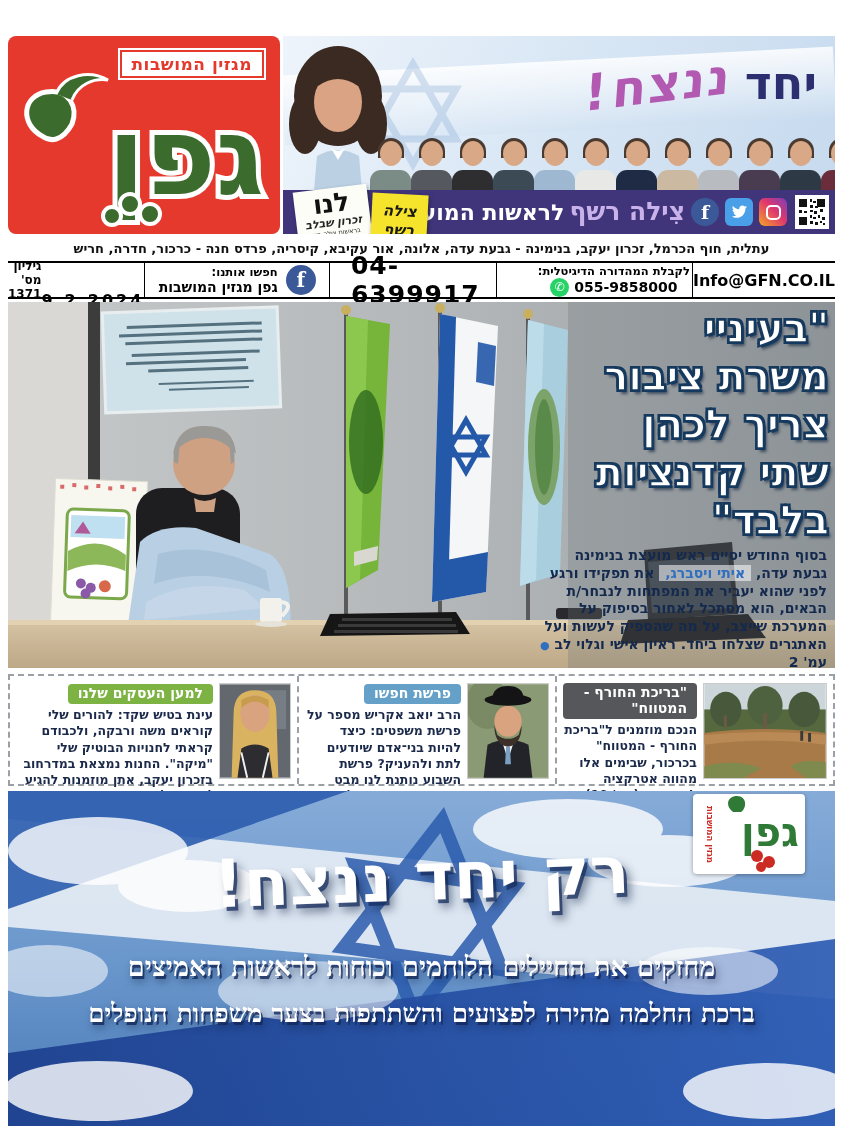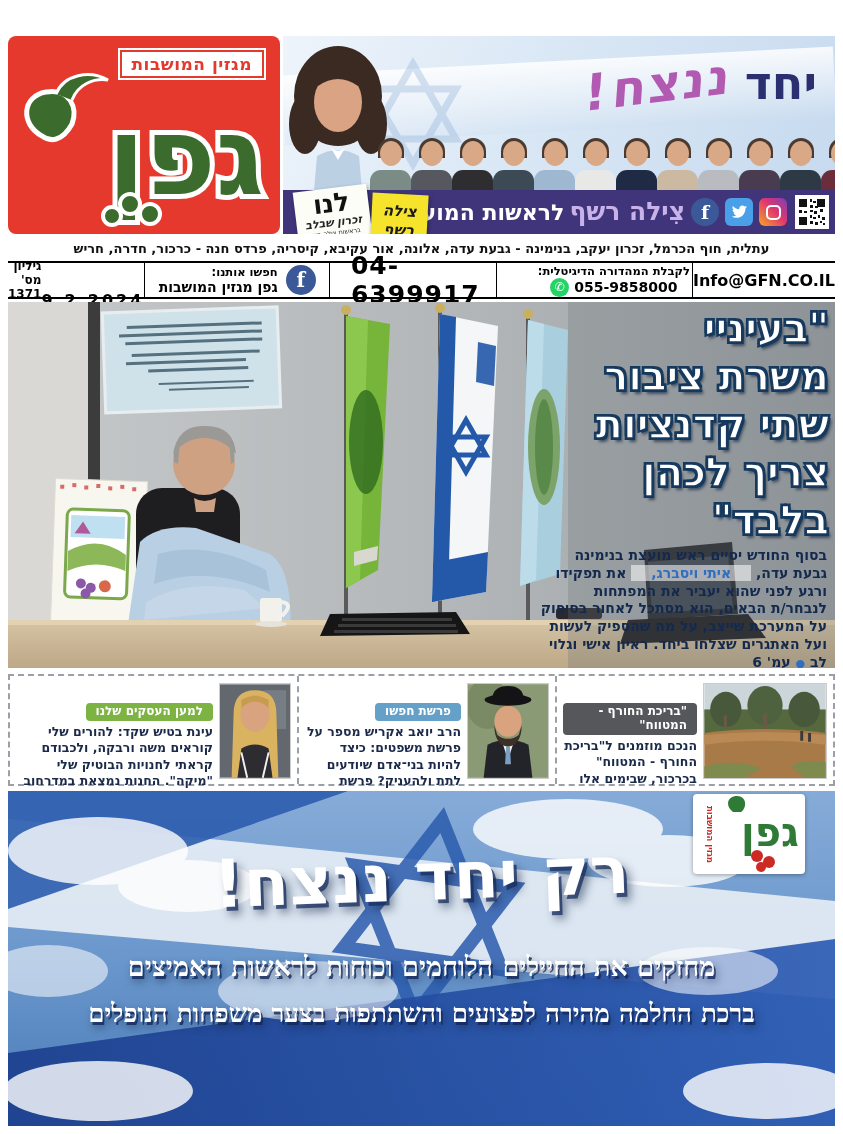--- a/index.html
+++ b/index.html
@@ -81,32 +81,32 @@
 
   
   .mainphoto { position:absolute; top:302px; left:8px; width:827px; height:366px; overflow:hidden; }
   .headline { position:absolute; top:2px; right:6px; width:305px; direction:rtl; text-align:right;
               font-size:40px; font-weight:bold; line-height:1.2; color:#fff;
               -webkit-text-stroke:1.5px #16395e;
               text-shadow:2px 2px 0 #16395e, -2px 2px 0 #16395e, 2px -2px 0 #16395e,
                           -2px -2px 0 #16395e, 3px 4px 3px rgba(10,30,60,.6); }
   .subteaser { position:absolute; top:245px; right:8px; width:290px; direction:rtl; text-align:right;
                font-size:14px; font-weight:bold; line-height:1.27; color:#13294d; }
-  .subteaser .name { color:#2f6fc0; background:rgba(255,255,255,.55); padding:0 20px; }
+  .subteaser .name { color:#2f6fc0; background:rgba(255,255,255,.55); padding:0 6px; }
   .subteaser .dot { color:#2f6fc0; font-size:11px; }
 
   
   .teasers { position:absolute; top:674px; left:8px; width:827px; height:112px;
              border:2px dashed #9aa0a6; display:flex; direction:ltr; background:#fff; }
   .teaser { display:flex; padding:7px 6px; gap:6px; }
   .teaser + .teaser { border-left:2px dashed #9aa0a6; }
   .t-a { width:287px; } .t-b { width:258px; } .t-c { flex:1; }
   .t-text { flex:1; direction:rtl; text-align:right; }
-  .t-label { display:inline-block; color:#fff; font-size:12px; font-weight:bold;
-             padding:1px 10px 3px; border-radius:4px; margin-bottom:3px;margin-top:20px; }
+  .t-label { display:inline-block; color:#fff; font-size:14px; font-weight:bold;
+             padding:1px 10px 3px; border-radius:4px; margin-bottom:3px; }
   .t-body { font-size:12.5px; font-weight:bold; color:#1b2a4a; line-height:1.3; }
   .t-photo { flex:0 0 auto; border:1px solid #ccc; }
 
   
   .banner { position:absolute; top:791px; left:8px; width:827px; height:335px; overflow:hidden; }
   .banner svg.bg { position:absolute; inset:0; }
   .b-logo { position:absolute; top:3px; right:30px; width:112px; height:80px; background:#fff;
             border-radius:4px; box-shadow:0 1px 4px rgba(0,0,0,.35); }
   .b-logo .vertical { position:absolute; left:8px; top:6px; bottom:6px; width:14px; color:#cc2b24;
                       font-size:8.5px; font-weight:bold; writing-mode:vertical-rl; text-align:center; direction:rtl;}
@@ -394,26 +394,26 @@
         <path d="M636,248 L724,240 L730,312 L640,318 Z" fill="#24262c"></path>
         <path d="M640,260 L720,253 L725,306 L644,311 Z" fill="#3c4450"></path>
         <path d="M620,318 L740,312 L758,336 L612,342 Z" fill="#191a1e"></path>
       </g>
       <rect x="560" y="0" width="267" height="366" fill="#6d7478" opacity=".28"></rect>
     </svg>
 
     <div class="headline">
       <div>"בעיניי</div>
       <div>משרת ציבור</div>
+      <div>צריך לכהן</div>
       <div>שתי קדנציות</div>
-      <div>צריך לכהן</div>
       <div>בלבד"</div>
     </div>
 
-    <div class="subteaser"><span>בסוף החודש יסיים ראש מועצת בנימינה גבעת עדה, </span><span class="name">איתי ויסברג,</span><span> את תפקידו ורגע לפני שהוא יעביר את המפתחות לנבחר/ת הבאים, הוא מסתכל לאחור בסיפוק על המערכת שייצב, על מה שהספיק לעשות ועל האתגרים שצלחו ביחד. ראיון אישי וגלוי לב </span><span class="dot">●</span><span> עמ' 6</span></div>
+    <div class="subteaser"><span>בסוף החודש יסיים ראש מועצת בנימינה גבעת עדה, </span><span class="name">איתי ויסברג,</span><span> את תפקידו ורגע לפני שהוא יעביר את המפתחות לנבחר/ת הבאים, הוא מסתכל לאחור בסיפוק על המערכת שייצב, על מה שהספיק לעשות ועל האתגרים שצלחו ביחד. ראיון אישי וגלוי לב </span><span class="dot">●</span><span> עמ' 2</span></div>
   </div>
 
   <div class="teasers">
 
     <div class="teaser t-a">
       <div class="t-text">
         <span class="t-label" style="background-color: rgb(124, 179, 66);">למען העסקים שלנו</span>
         <div class="t-body">עינת בטיש שקד: להורים שלי קוראים משה ורבקה, ולכבודם קראתי לחנויות הבוטיק שלי "מיקה". החנות נמצאת במדרחוב בזכרון יעקב, אתן מוזמנות להגיע (עמ' 18)</div>
       </div>
       <svg class="t-photo" width="72" height="96" viewBox="0 0 72 96">

